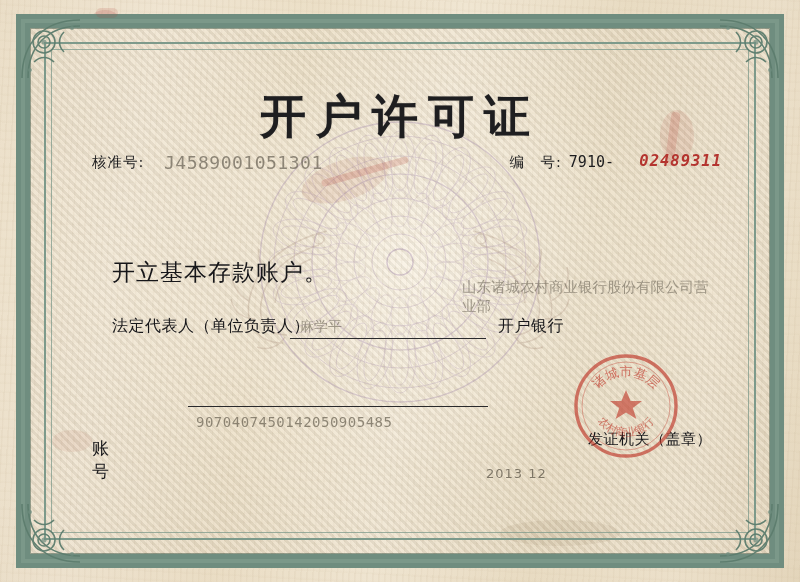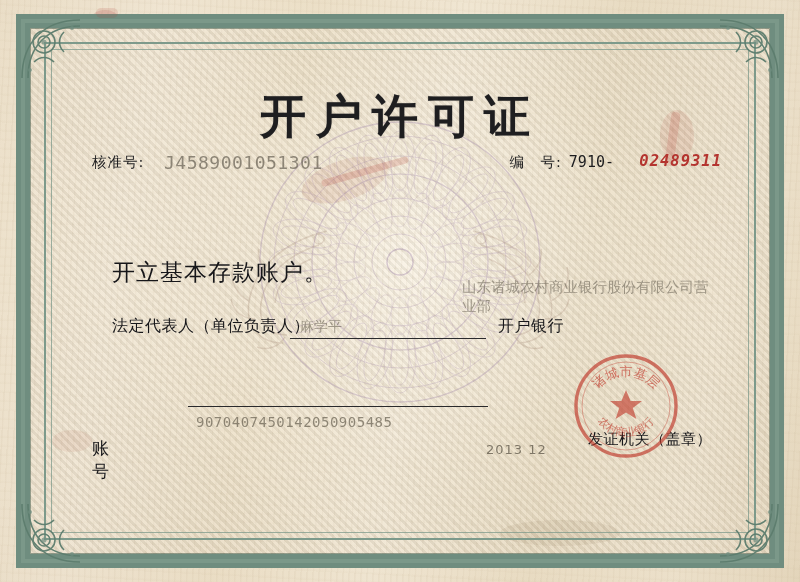--- a/index.html
+++ b/index.html
@@ -305,21 +305,21 @@
   }
   .issuer-line2 {
     margin-top: 6px;
     margin-left: 20px;
     font-size: 15px;
     letter-spacing: 26px;
   }
   .issuer-date {
     position: absolute;
     left: 4px;
-    top: 12px;
+    top: 36px;
     font-size: 13px;
     color: #5c5547;
     opacity: 0.75;
     letter-spacing: 1px;
   }
 
   
   .stamp {
     position: absolute;
     right: 118px;

